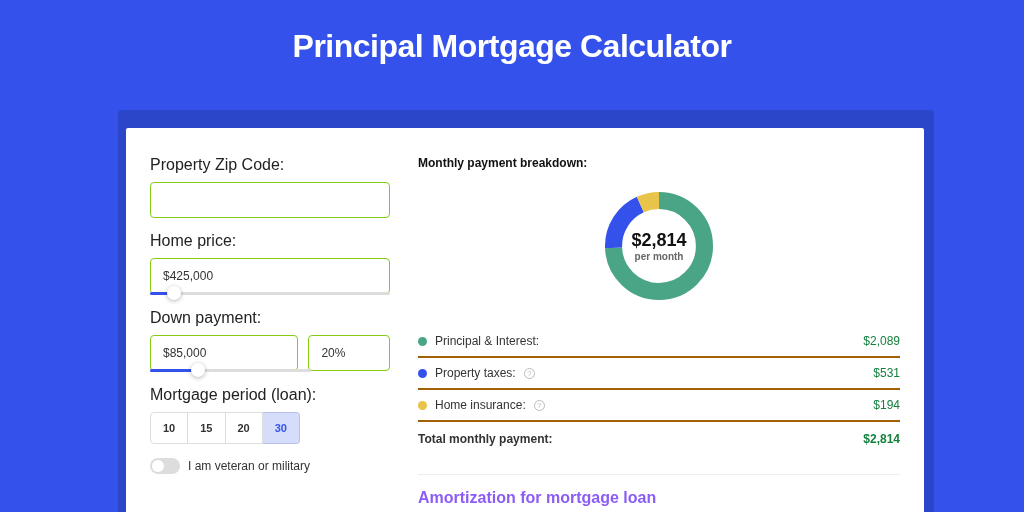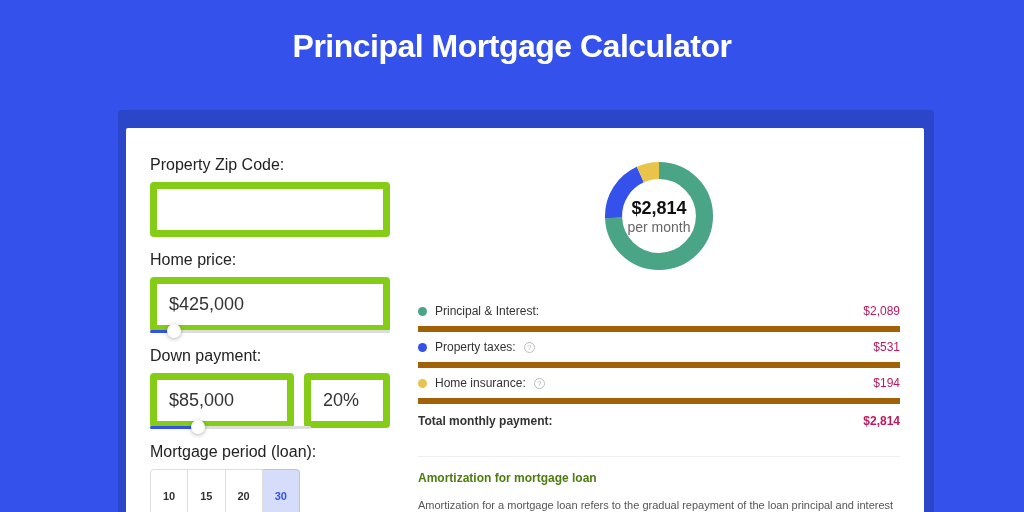--- a/index.html
+++ b/index.html
@@ -43,24 +43,24 @@
   .left-col { width: 240px; flex-shrink: 0; }
   .right-col { flex: 1; }
   .field-label {
     font-size: 16px;
     color: #222;
     margin-bottom: 8px;
     display: block;
   }
   .text-input {
     width: 100%;
-    border: 7px solid #84cc16;
+    border: 1px solid #84cc16;
     border-radius: 4px;
     padding: 10px 12px;
-    font-size: 18px;
+    font-size: 12px;
     color: #333;
   }
   .field { margin-bottom: 14px; }
   .slider-track {
     position: relative;
     height: 3px;
     background: #ddd;
     margin-top: -2px;
     border-radius: 2px;
   }
@@ -84,21 +84,21 @@
   .dp-row { display: flex; gap: 10px; }
   .dp-row .text-input:first-child { flex: 2.2; }
   .dp-row .text-input:last-child { flex: 1; }
   .dp-slider-wrap { width: 67%; }
   .period-row { display: flex; gap: 0; }
   .period-btn {
     border: 1px solid #ddd;
     background: #fff;
     font-size: 11px;
     font-weight: 600;
-    padding: 20px 12px;
+    padding: 9px 12px;
     cursor: pointer;
     color: #333;
   }
   .period-btn + .period-btn { border-left: none; }
   .period-btn:first-child { border-radius: 4px 0 0 4px; }
   .period-btn:last-child { border-radius: 0 4px 4px 0; }
   .period-btn.active {
     background: #d6ddfa;
     color: #3452eb;
     border-color: #b8c3f0;
@@ -132,54 +132,54 @@
   .donut svg { width: 120px; height: 120px; transform: rotate(-90deg); }
   .donut-center {
     position: absolute;
     inset: 0;
     display: flex;
     flex-direction: column;
     align-items: center;
     justify-content: center;
   }
   .donut-amount { font-size: 18px; font-weight: 700; color: #111; }
-  .donut-sub { font-size: 14px; color: #666; }
+  .donut-sub { font-size: 10px; color: #666; font-weight: bold; }
   .legend-row {
     display: flex;
     align-items: center;
     justify-content: space-between;
     padding: 8px 0;
-    border-bottom: 6px solid #a16207;
+    border-bottom: 2px solid #a16207;
     font-size: 12px;
   }
   .legend-left { display: flex; align-items: center; gap: 8px; }
   .legend-dot { width: 9px; height: 9px; border-radius: 50%; }
   .legend-label { color: #333; }
-  .legend-val { color: #be185d; }
+  .legend-val { color: #15803d; }
   .legend-row.total { border-bottom: none; font-weight: 700; padding-top: 10px; gap: 28px; }
   .info-icon {
     width: 11px;
     height: 11px;
     border: 1px solid #bbb;
     border-radius: 50%;
     display: inline-flex;
     align-items: center;
     justify-content: center;
     font-size: 8px;
     color: #bbb;
   }
   .amort-block {
     margin-top: 20px;
     border-top: 1px solid #eee;
     padding-top: 14px;
   }
   .amort-title {
-    font-size: 12px;
+    font-size: 16px;
     font-weight: 700;
-    color: #4d7c0f;
+    color: #8b5cf6;
     margin-bottom: 12px;
   }
   .amort-text {
     font-size: 11px;
     color: #555;
     line-height: 1.5;
   }
 </style>
 </head>
 <body>
@@ -235,20 +235,21 @@
       <div class="toggle">
         <div class="toggle-knob"></div>
       </div>
       <span class="toggle-label">I am veteran or military</span>
     </div>
 
   </div>
 
   <div class="right-col">
 
+    <div class="section-title">Monthly payment breakdown:</div>
 
     <div class="donut-wrap">
       <div class="donut">
         <svg viewBox="0 0 42 42">
           <circle cx="21" cy="21" r="15.915" fill="none" stroke="#4aa586" stroke-width="6" stroke-dasharray="74.2 25.8" stroke-dashoffset="0"></circle>
           <circle cx="21" cy="21" r="15.915" fill="none" stroke="#3452eb" stroke-width="6" stroke-dasharray="18.9 81.1" stroke-dashoffset="-74.2"></circle>
           <circle cx="21" cy="21" r="15.915" fill="none" stroke="#e8c44a" stroke-width="6" stroke-dasharray="6.9 93.1" stroke-dashoffset="-93.1"></circle>
         </svg>
         <div class="donut-center">
           <div class="donut-amount">$2,814</div>

